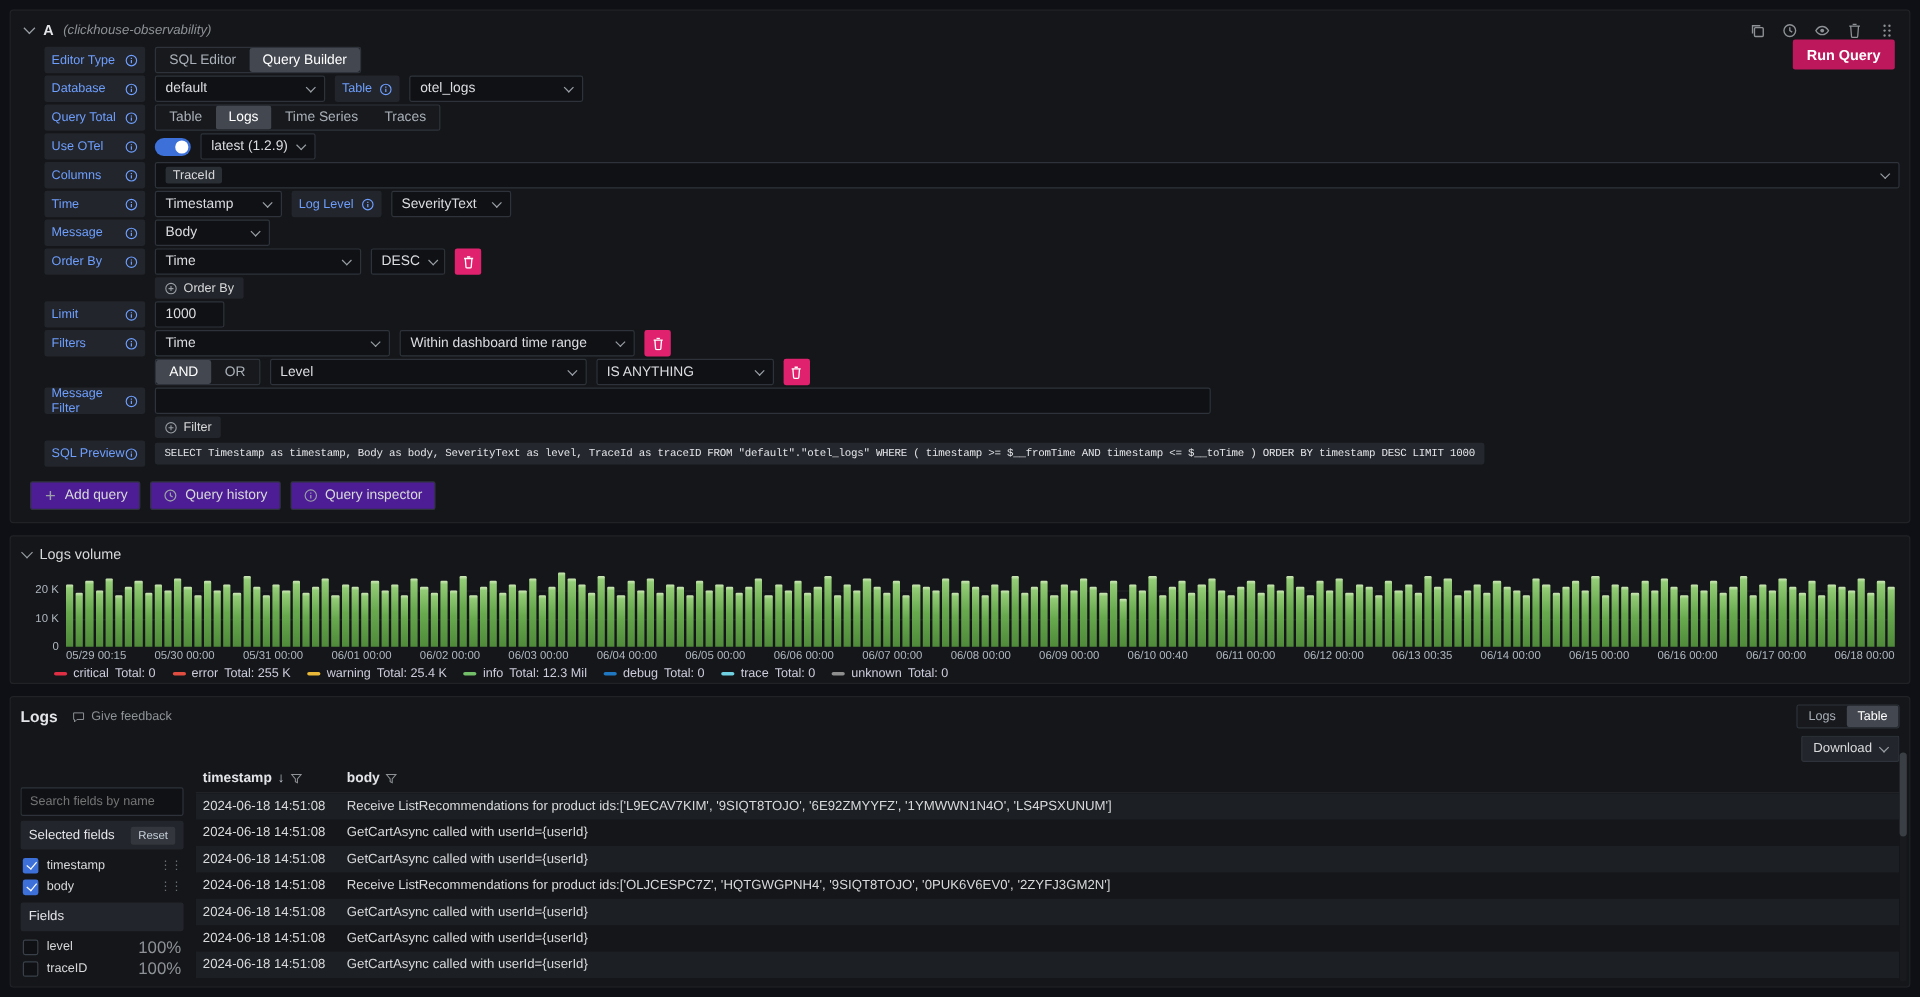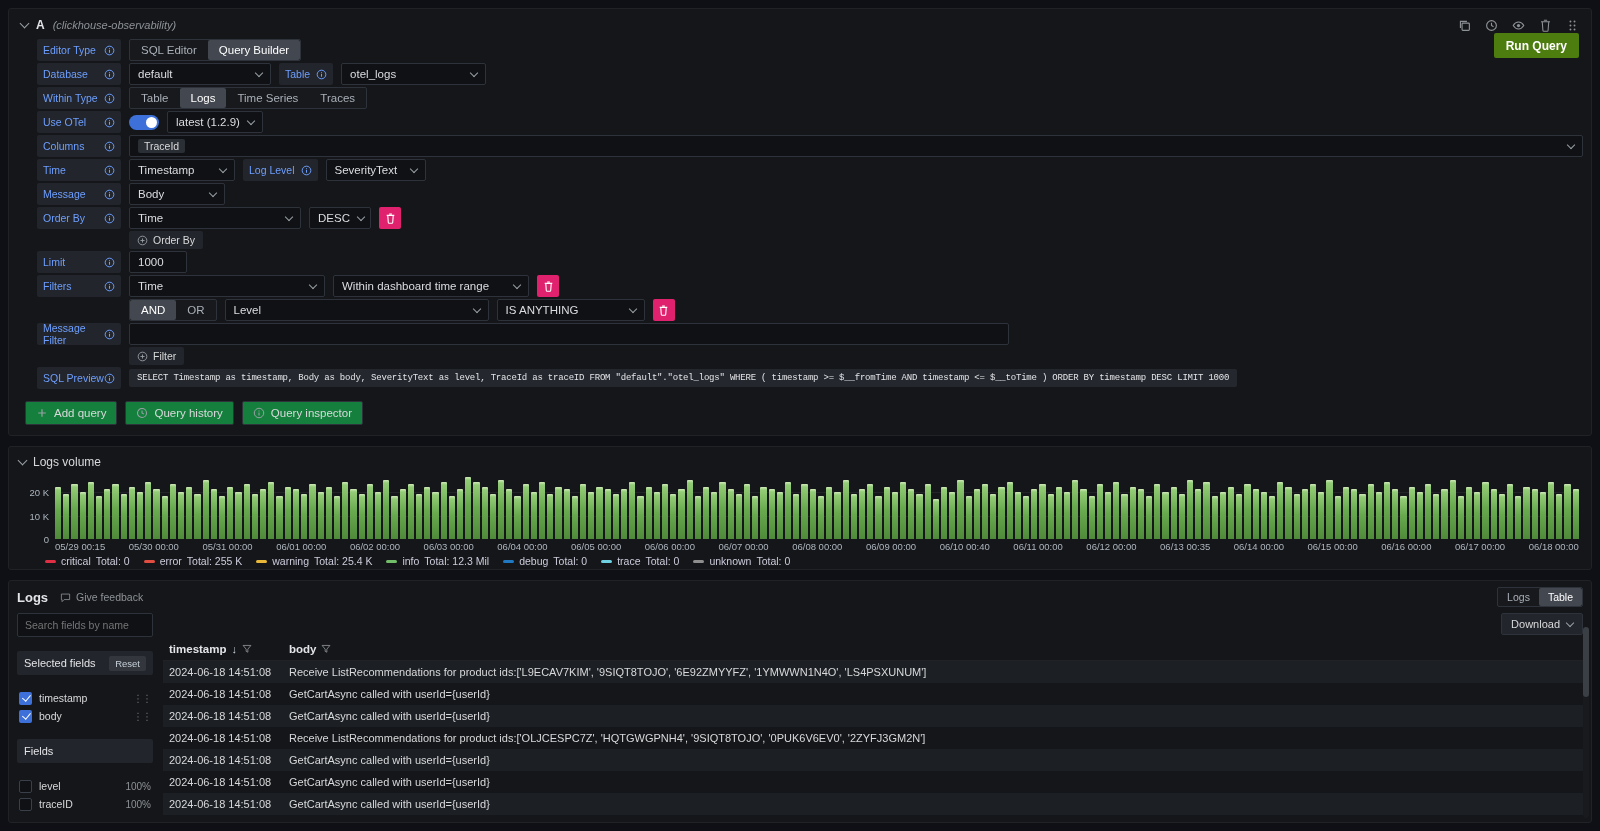--- a/index.html
+++ b/index.html
@@ -10,21 +10,21 @@
 
   
   .qp { position:relative; padding:6px 8px 10px; flex-shrink:0; }
   .qp-header { display:flex; align-items:center; gap:8px; height:20px; padding:0 4px; }
   .collapse-chev { width:7px; height:7px; border-right:1.5px solid #9aa0a6; border-bottom:1.5px solid #9aa0a6; transform:rotate(45deg); margin-top:-3px; }
   .refid { color:#e3e4e8; font-size:12px; font-weight:700; }
   .ds-name { color:#8e9297; font-size:11px; font-style:italic; }
   .qp-icons { margin-left:auto; display:flex; gap:14px; color:#8e9297; align-items:center; }
   .qp-icons svg { width:13px; height:13px; display:block; }
   .run-query { position:absolute; top:24px; right:12px; height:25px; padding:0 12px;
-    background:#4d7c0f; color:#fff; border:none; border-radius:2px; font-size:12px; font-weight:600;
+    background:#be185d; color:#fff; border:none; border-radius:2px; font-size:12px; font-weight:600;
     font-family:"Liberation Sans",sans-serif; }
   .qp-rows { margin:4px 0 0 20px; display:flex; flex-direction:column; gap:2px; }
   .row { display:flex; align-items:center; gap:8px; height:22px; }
   .row.small { height:18px; }
   .indent { margin-left:92px; }
   .lbl { width:84px; min-width:84px; height:22px; background:#22252b; color:#6e9fff;
     font-size:10.5px; display:flex; align-items:center; justify-content:space-between;
     padding:0 6px; border-radius:2px; }
   .lbl.auto { width:auto; min-width:0; gap:6px; }
   .lbl .ico-info { width:11px; height:11px; flex-shrink:0; }
@@ -47,21 +47,21 @@
     font-size:10.5px; display:flex; align-items:center; gap:5px; padding:0 8px;
     font-family:"Liberation Sans",sans-serif; }
   .add-btn svg { width:11px; height:11px; color:#9aa0a6; }
   .switch { width:30px; height:15px; border-radius:8px; background:#3d71d9; position:relative; flex-shrink:0; }
   .switch::after { content:""; position:absolute; right:2px; top:2px; width:11px; height:11px;
     background:#fff; border-radius:50%; }
   .chip { background:#2a2e35; border-radius:2px; padding:1px 6px; font-size:10.5px; color:#d8d9da; }
   .sql-box { background:#24282e; padding:4px 8px; font-family:"Liberation Mono",monospace;
     font-size:9px; color:#e3e4e8; border-radius:2px; white-space:nowrap; letter-spacing:-0.2px; }
   .qp-footer { display:flex; gap:8px; margin:12px 0 0 8px; }
-  .qfbtn { height:24px; background:#15803d; border:1px solid #2e333b; border-radius:2px;
+  .qfbtn { height:24px; background:#4c1d95; border:1px solid #2e333b; border-radius:2px;
     color:#d8d9da; font-size:11.5px; display:flex; align-items:center; gap:6px; padding:0 10px;
     font-family:"Liberation Sans",sans-serif; }
   .qfbtn svg { width:12px; height:12px; color:#9aa0a6; }
 
   
   .vol { padding:6px 10px 4px; flex-shrink:0; height:124px; }
   .vol-header { display:flex; align-items:center; gap:7px; font-size:12px; color:#d8d9da; height:18px; }
   .chart { position:relative; margin:4px 2px 0 2px; }
   .plot { margin-left:34px; height:64px; position:relative; }
   .gridline { position:absolute; left:0; right:0; height:1px; background:rgba(204,204,220,0.08); }
@@ -79,35 +79,35 @@
 
   
   .logs { flex:1; min-height:0; padding:6px 8px; display:flex; flex-direction:column; overflow:hidden; position:relative; }
   .logs-header { display:flex; align-items:center; height:20px; gap:12px; }
   .logs-title { font-size:13px; font-weight:700; color:#e3e4e8; }
   .feedback { display:flex; align-items:center; gap:5px; color:#8e9297; font-size:10.5px; }
   .feedback svg { width:11px; height:11px; }
   .view-toggle { margin-left:auto; height:20px; }
   .view-toggle .radio { padding:0 9px; font-size:10.5px; }
   .logs-body { display:flex; gap:10px; flex:1; min-height:0; margin-top:6px; overflow:hidden; }
-  .sidebar { width:136px; min-width:136px; display:flex; flex-direction:column; gap:14px; font-size:11px; }
+  .sidebar { width:136px; min-width:136px; display:flex; flex-direction:column; gap:4px; font-size:11px;margin-top:43px; }
   .search-input { height:24px; background:#0f1115; border:1px solid #2e333b; border-radius:2px;
     color:#d8d9da; font-size:10.5px; padding:0 7px; width:100%; font-family:"Liberation Sans",sans-serif; }
   .section-bar { height:24px; background:#22252b; display:flex; align-items:center;
     justify-content:space-between; padding:0 7px; color:#e3e4e8; font-size:11px; border-radius:2px; }
   .reset-btn { background:#33373d; border:none; border-radius:2px; color:#c7d0d9; font-size:9.5px;
     padding:2px 6px; font-family:"Liberation Sans",sans-serif; }
   .field-item { display:flex; align-items:center; gap:7px; height:18px; padding:0 2px; color:#d8d9da; font-size:10.5px; }
   .checkbox { width:13px; height:13px; border-radius:2px; position:relative; flex-shrink:0; }
   .checkbox.checked { background:#3d71d9; }
   .checkbox.checked::after { content:""; position:absolute; left:4.5px; top:1.5px; width:3.5px; height:7px;
     border-right:1.8px solid #fff; border-bottom:1.8px solid #fff; transform:rotate(40deg); }
   .checkbox.unchecked { background:#0f1115; border:1px solid #3a4049; }
   .grip-txt { margin-left:auto; color:#6b7078; font-size:10px; letter-spacing:-1px; }
-  .pct { margin-left:auto; color:#8e9297; font-size:10px; }
+  .pct { margin-left:auto; color:#8e9297; font-size:14px; }
 
   .table-area { flex:1; min-width:0; display:flex; flex-direction:column; overflow:hidden; }
   .table-toolbar { display:flex; justify-content:flex-end; height:24px; align-items:flex-start; }
   .download-btn { height:22px; background:#22252b; border:1px solid #2e333b; border-radius:2px;
     color:#d8d9da; font-size:11px; display:flex; align-items:center; gap:7px; padding:0 9px;
     font-family:"Liberation Sans",sans-serif; }
   .thead { display:flex; height:24px; align-items:center; font-size:11.5px; font-weight:700;
     color:#e3e4e8; border-bottom:1px solid #202226; }
   .col-ts { width:126px; min-width:126px; padding-left:6px; }
   .col-body { flex:1; min-width:0; white-space:nowrap; overflow:hidden; }
@@ -200,21 +200,21 @@
             </svg>
         </div>
         <div class="ctl select" style="width:145px;">
           <span>otel_logs</span>
             <span class="chev"></span>
         </div>
       </div>
 
       <div class="row">
         <div class="lbl">
-          <span>Within Type</span>
+          <span>Query Total</span>
           <svg class="ico-info" viewBox="0 0 16 16">
               <circle cx="8" cy="8" r="6.3" fill="none" stroke="currentColor" stroke-width="1.4"></circle>
               <path d="M8 7.2v4M8 4.6V6" stroke="currentColor" stroke-width="1.5"></path>
             </svg>
         </div>
         <div class="radio-group">
           <button class="radio">Table</button>
           <button class="radio active">Logs</button>
           <button class="radio">Time Series</button>
           <button class="radio">Traces</button>

